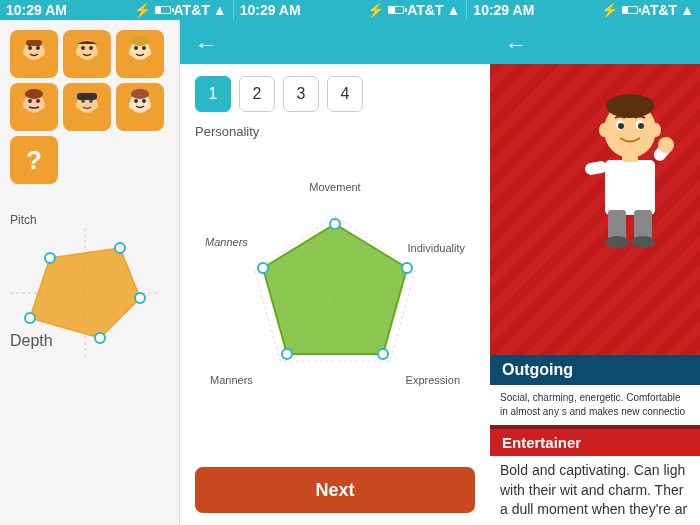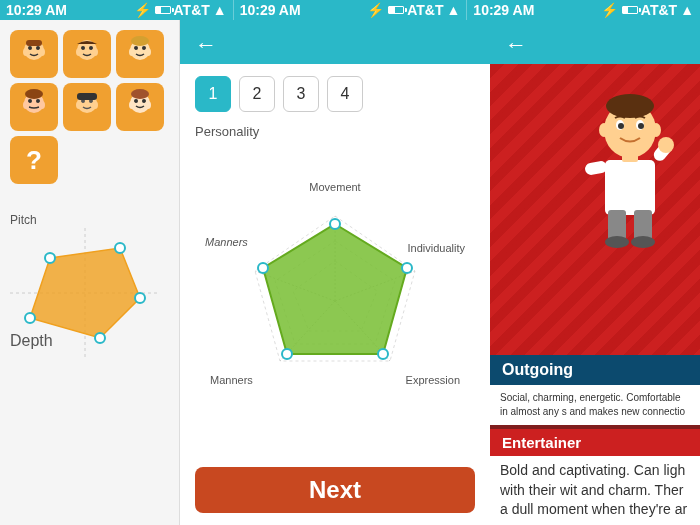--- a/index.html
+++ b/index.html
@@ -195,21 +195,21 @@
       padding: 10px;
     }
 
     .next-btn {
       margin: 8px 15px 12px;
       height: 46px;
       background: #c84820;
       border: none;
       border-radius: 8px;
       color: white;
-      font-size: 24px;
+      font-size: 18px;
       font-weight: 600;
       cursor: pointer;
       width: calc(100% - 30px);
     }
 
     
     .right-panel {
       width: 210px;
       background: #cc2020;
       display: flex;

